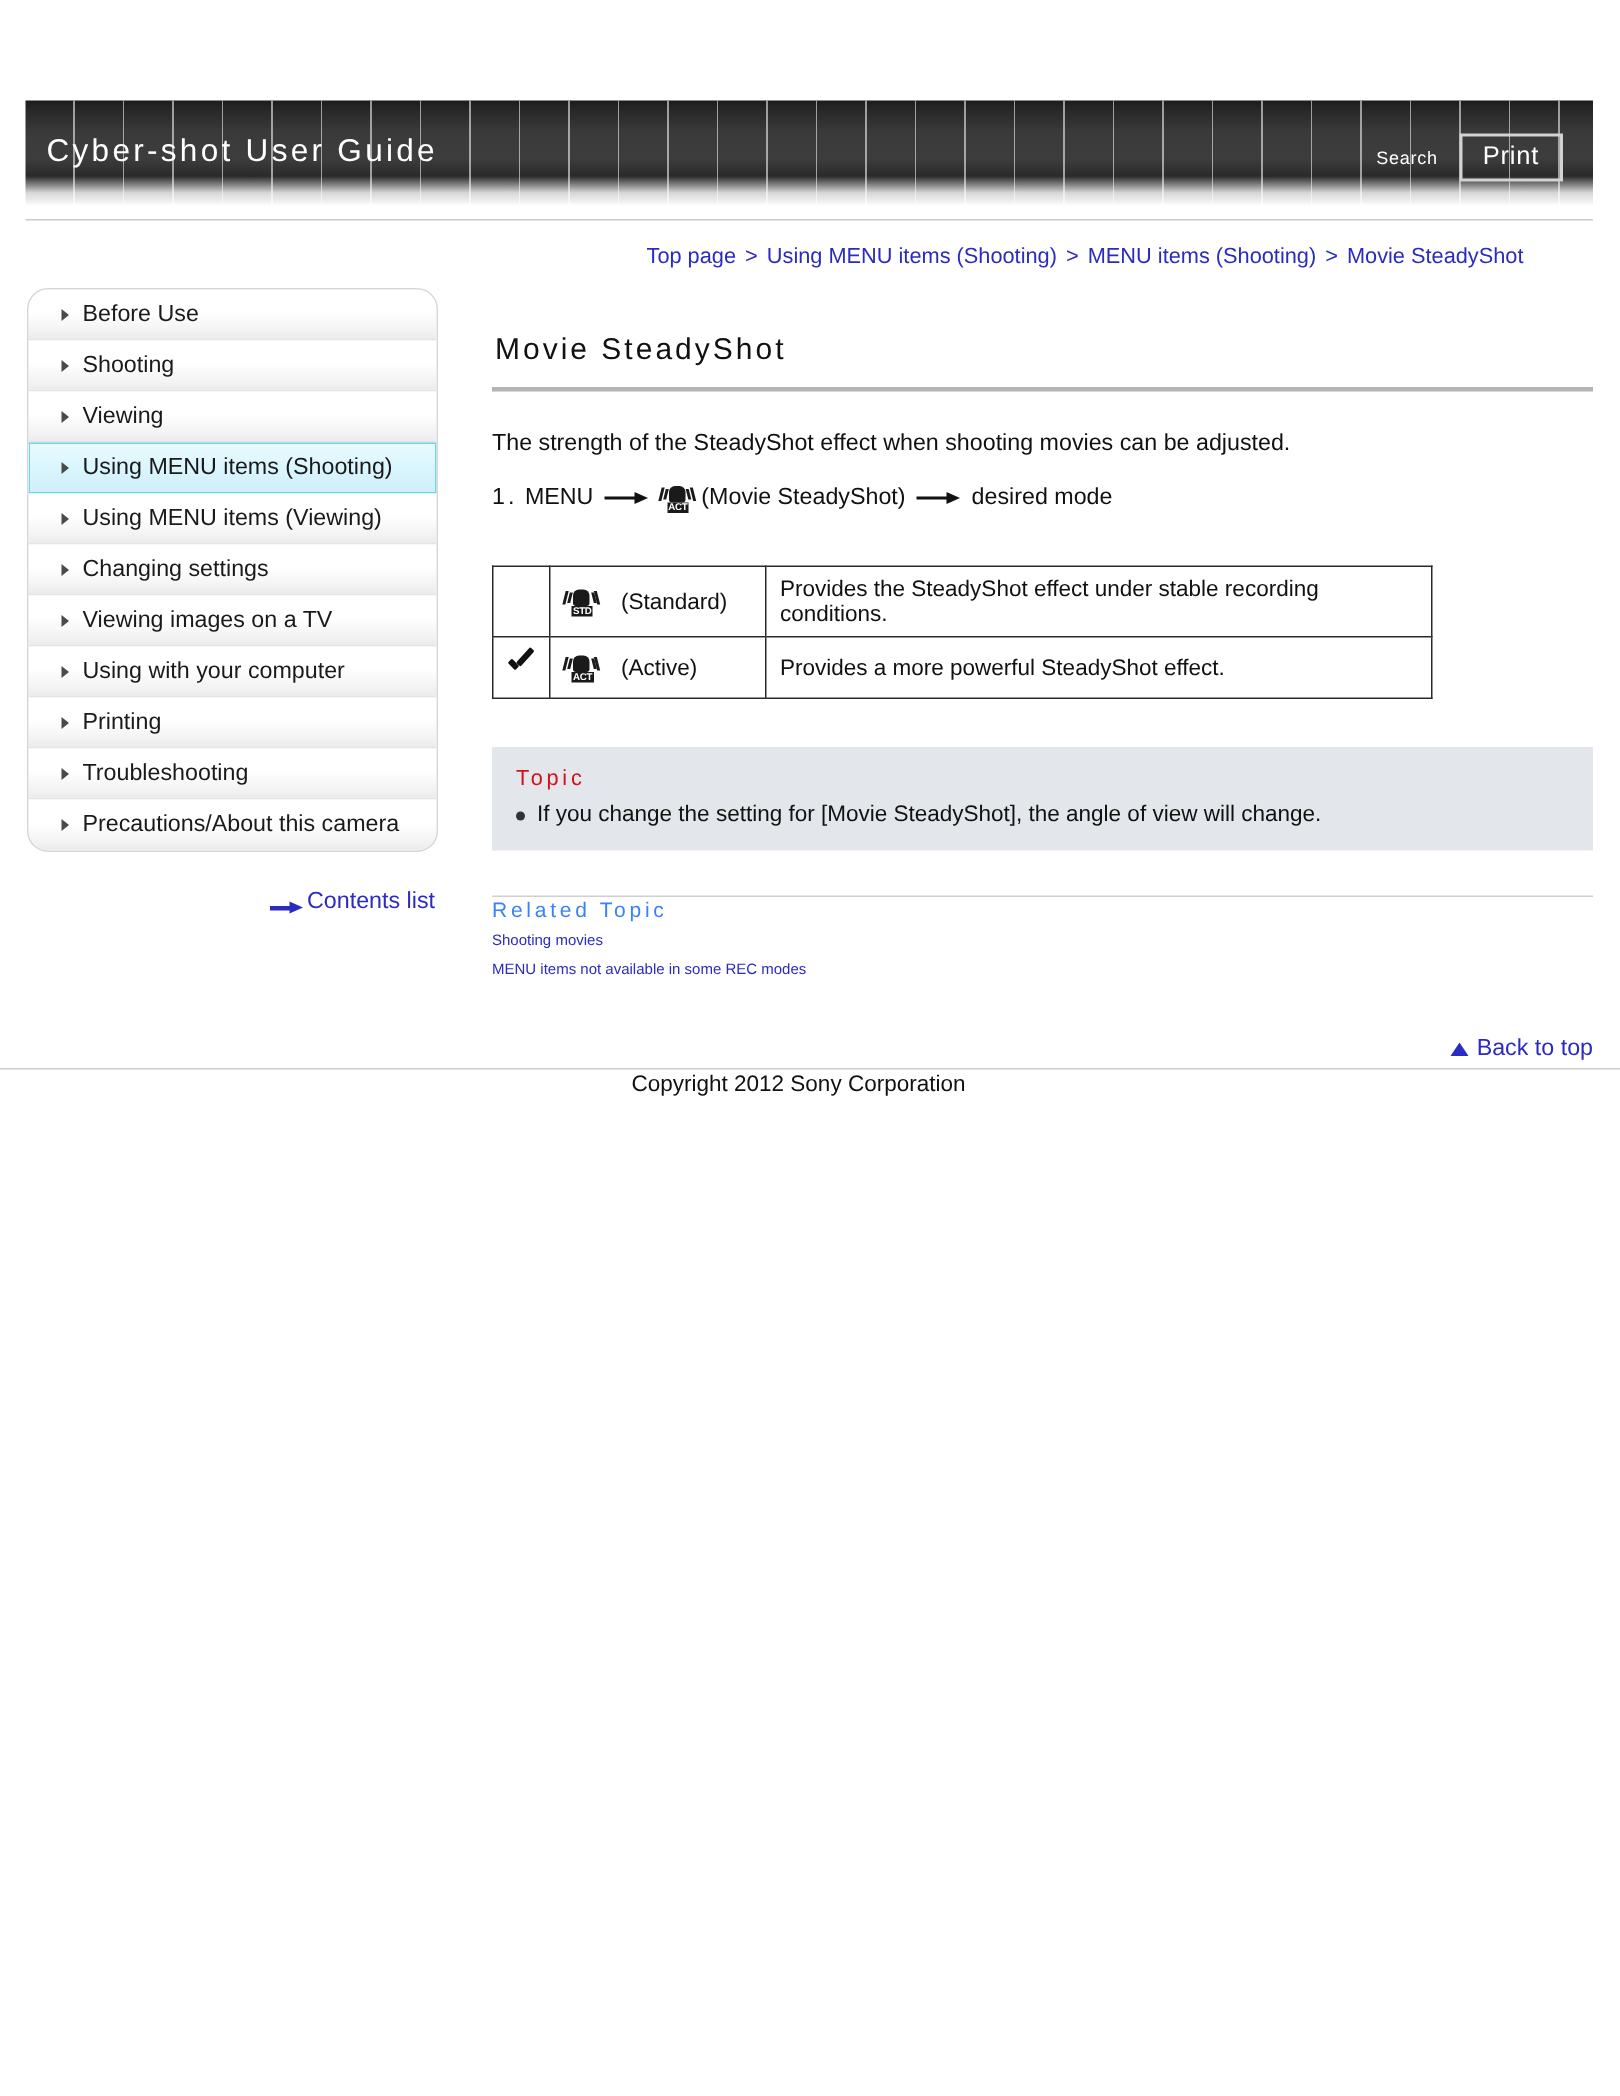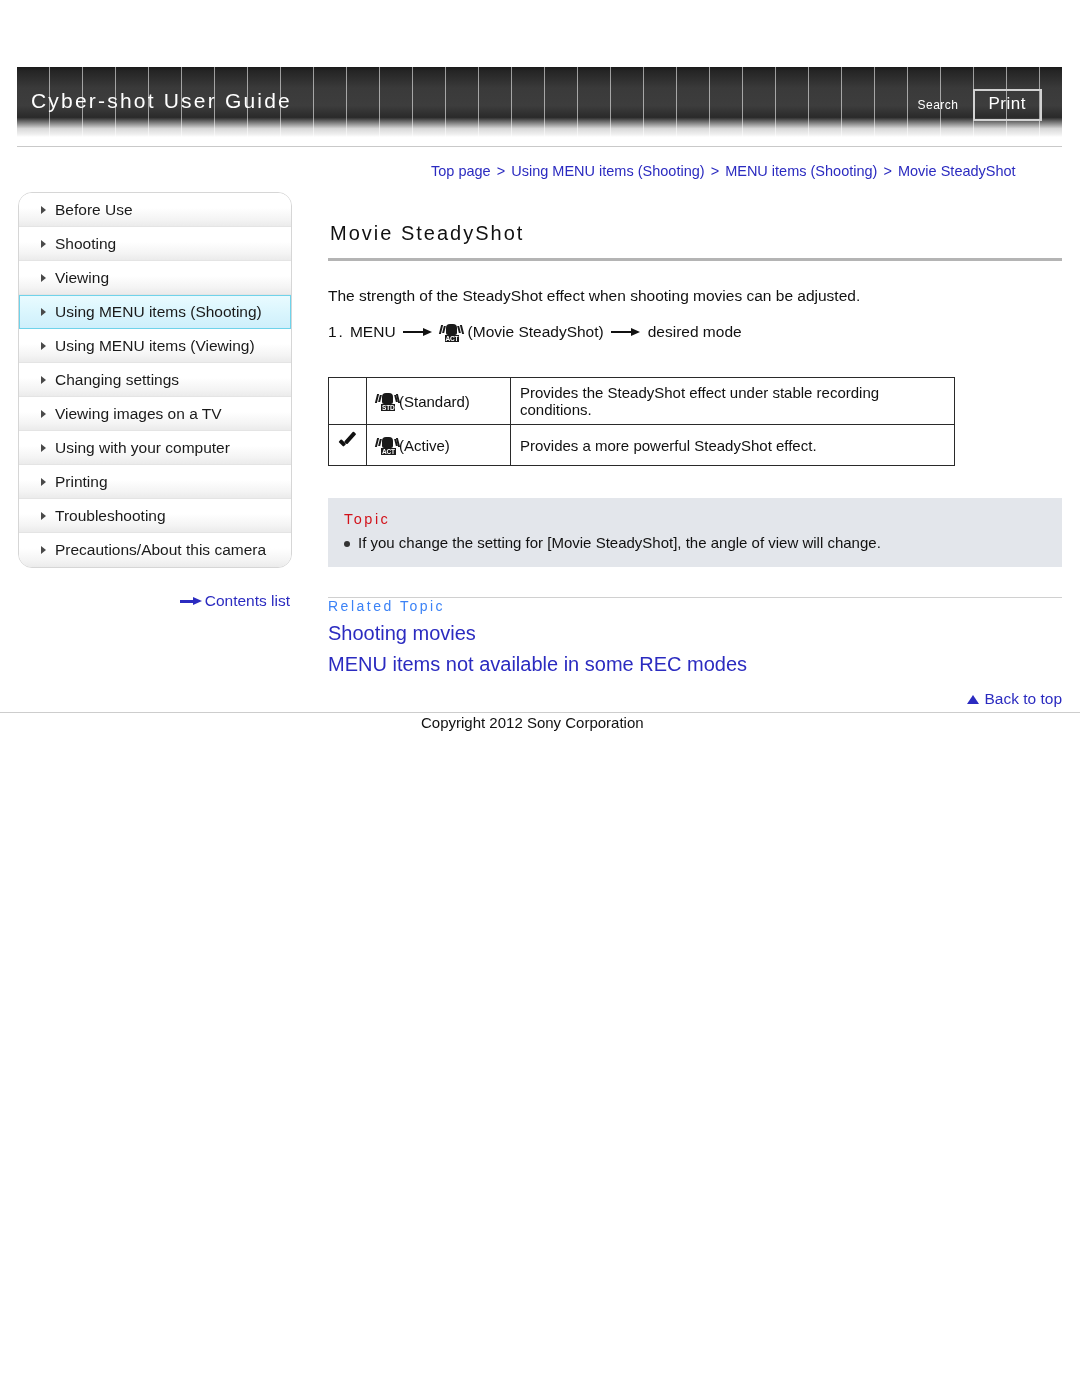--- a/index.html
+++ b/index.html
@@ -141,21 +141,21 @@
     margin-right: 9px;
     flex: 0 0 auto;
   }
   #contents-list-row {
     position: absolute;
     left: 18px;
     top: 592px;
     width: 272px;
     display: flex;
     justify-content: flex-end;
-    align-items: center;
+    align-items: flex-end;
     gap: 3px;
   }
   .arrow-right {
     display: inline-block;
     position: relative;
     width: 22px;
     height: 9px;
     flex: 0 0 auto;
   }
   .arrow-right::before {
@@ -335,21 +335,21 @@
     position: absolute;
     left: 5px; top: 1px;
     width: 14px; height: 3.5px;
     background: #111111;
     transform: rotate(-48deg);
     border-radius: 1px;
   }
   .mode-cell-inner {
     display: flex;
     align-items: center;
-    gap: 0;
+    gap: 15px;
   }
 
   
   #note-box {
     margin-top: 32px;
     background: #e3e6eb;
     padding: 13px 16px 16px 16px;
     width: 100%;
     box-sizing: border-box;
   }
@@ -382,21 +382,21 @@
     width: 100%;
   }
   #related-heading {
     font-size: 14px;
     color: #3b82f6;
     letter-spacing: 2.5px;
   }
   .related-link {
     display: block;
     margin-top: 8px;
-    font-size: 20px;
+    font-size: 10px;
     color: #2b2bc0;
     white-space: nowrap;
   }
 
   
   #back-to-top-row {
     position: absolute;
     left: 328px;
     top: 690px;
     width: 734px;

